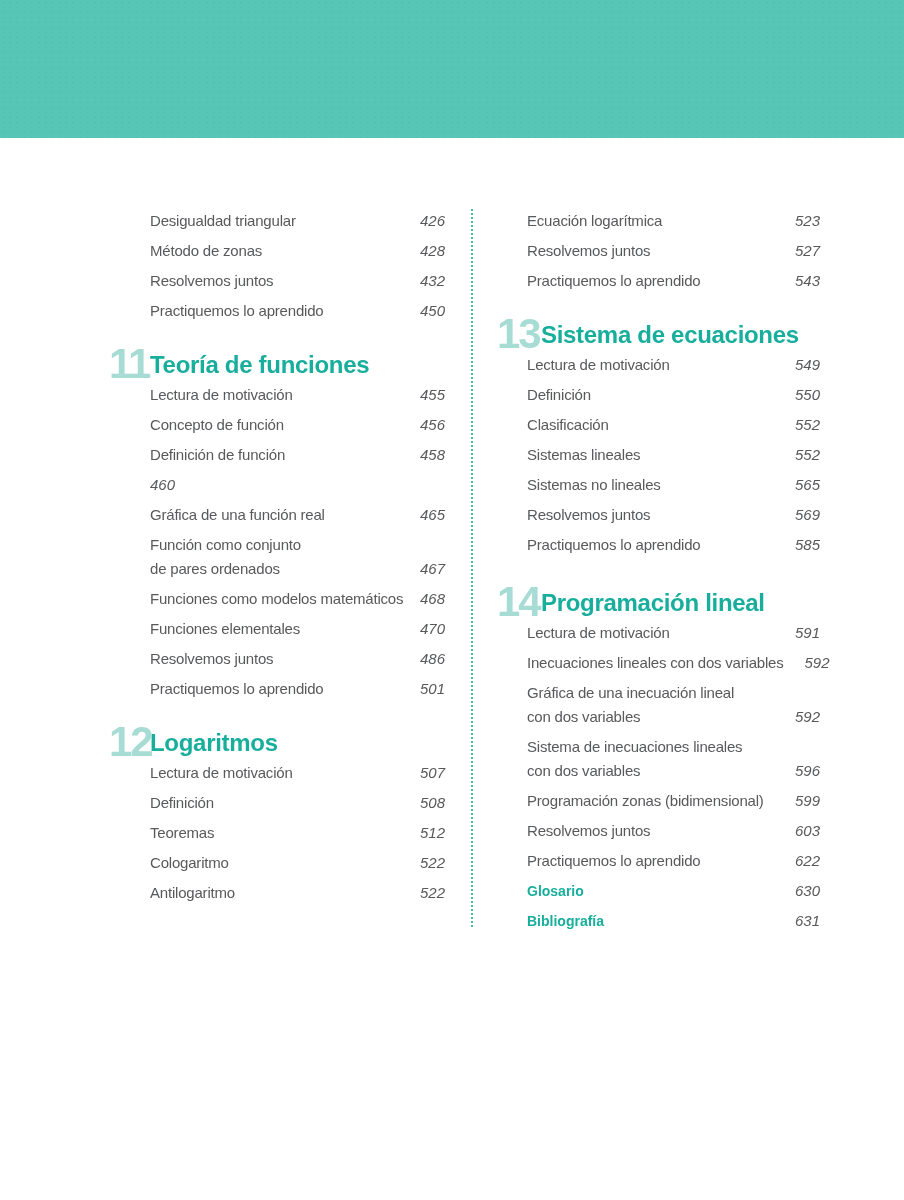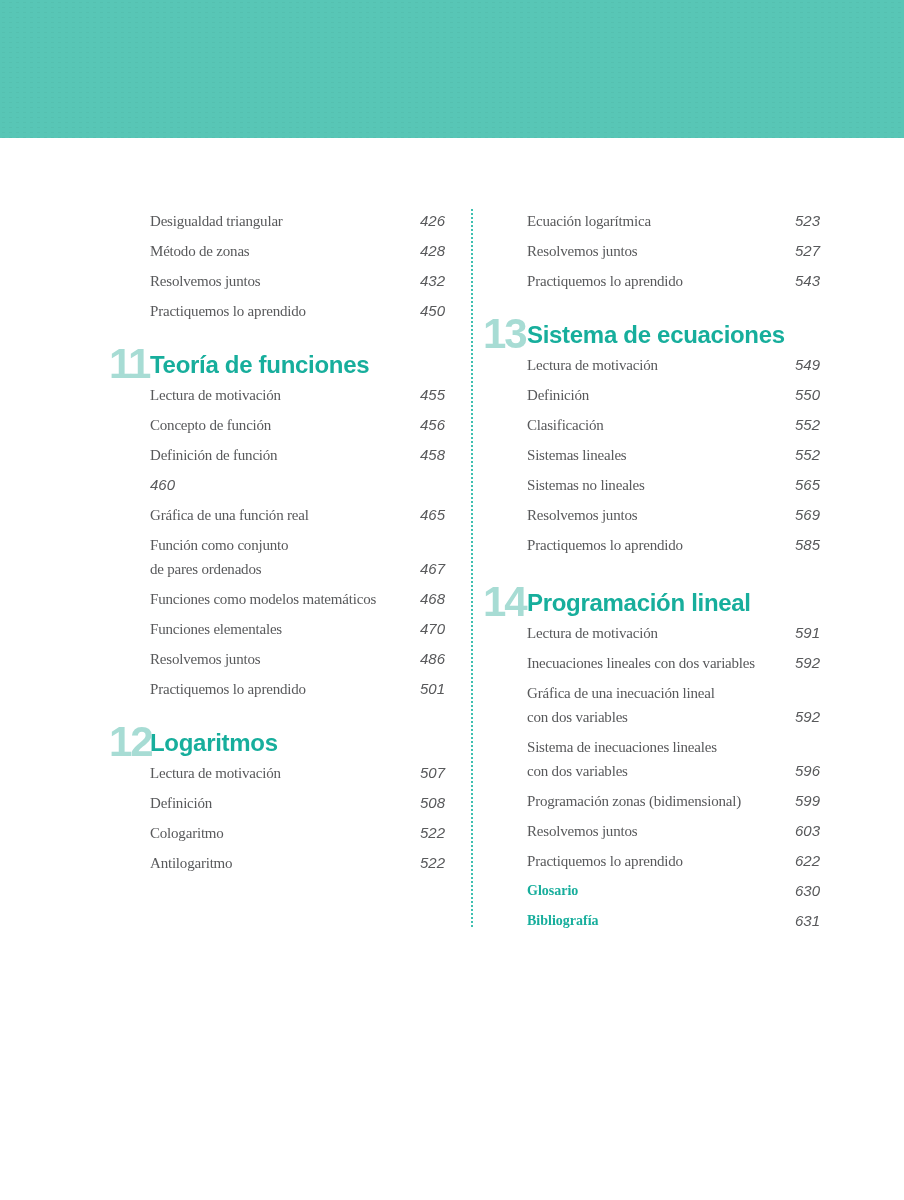--- a/index.html
+++ b/index.html
@@ -36,36 +36,36 @@
   .col-right{left:487px;width:333px;}
 
   .entry{
     display:flex;align-items:flex-end;justify-content:space-between;
     gap:4px;min-height:30px;padding-left:37px;
   }
   .col-right .entry{padding-left:40px;gap:21px;}
   .entry-label{
     font-size:15px;color:var(--text);
     line-height:24px;padding:3px 0;
-    letter-spacing:-0.2px;white-space:nowrap;font-family:Liberation Serif, serif;
+    letter-spacing:-0.2px;white-space:nowrap;
   }
   .entry-label .line{display:block;}
   .entry-page{
     font-size:15px;color:var(--text);
     line-height:24px;padding:3px 0;
     text-align:left;flex:0 0 auto;font-style:italic;
   }
   .entry.accent .entry-label{
     color:var(--accent);font-weight:bold;font-size:14px;letter-spacing:0;
   }
 
   .chapter-heading{
     position:relative;margin-top:23px;height:31px;padding-left:37px;
   }
-  .col-right .chapter-heading{padding-left:40px;}
+  .col-right .chapter-heading{padding-left:40px;margin-left:14px;}
   .chapter-heading.ch-14{margin-top:27px;}
   .chapter-number{
     position:absolute;left:-4px;top:-6px;
     font-size:42px;font-weight:bold;line-height:42px;
     letter-spacing:-2px;color:var(--chapter-num);
   }
   .chapter-title{
     display:inline-block;
     font-size:24px;font-weight:bold;line-height:31px;
     letter-spacing:-0.3px;color:var(--accent);
@@ -140,20 +140,24 @@
       <div class="chapter-heading ch-12"><span class="chapter-number">12</span><span class="chapter-title">Logaritmos</span></div>
       <div class="entry">
         <span class="entry-label">Lectura de motivación</span>
         <span class="entry-page">507</span>
       </div>
       <div class="entry">
         <span class="entry-label">Definición</span>
         <span class="entry-page">508</span>
       </div>
       <div class="entry">
+        <span class="entry-label">Teoremas</span>
+        <span class="entry-page">512</span>
+      </div>
+      <div class="entry">
         <span class="entry-label">Cologaritmo</span>
         <span class="entry-page">522</span>
       </div>
       <div class="entry">
         <span class="entry-label">Antilogaritmo</span>
         <span class="entry-page">522</span>
       </div>
     </div>
   <div class="toc-column col-right">
       <div class="entry">

